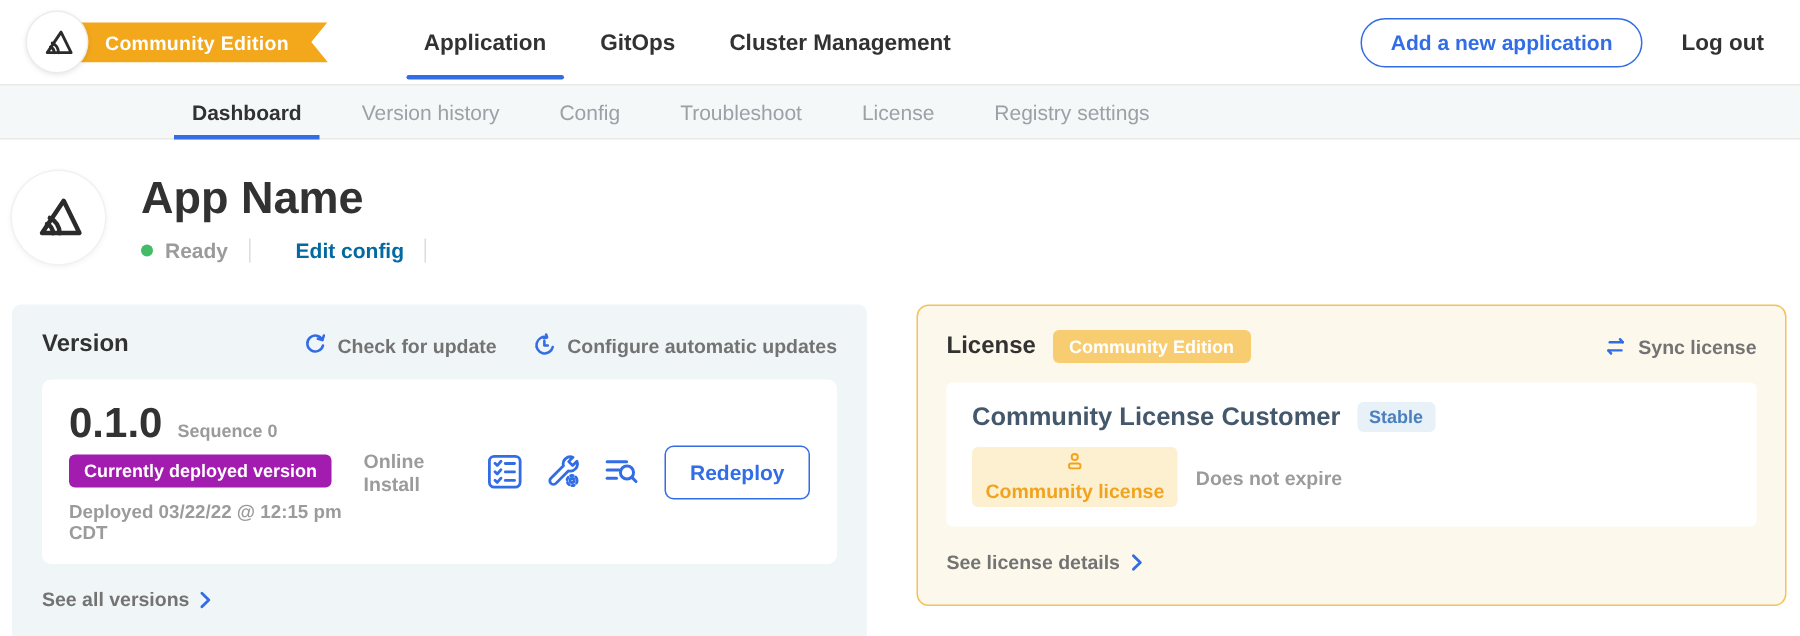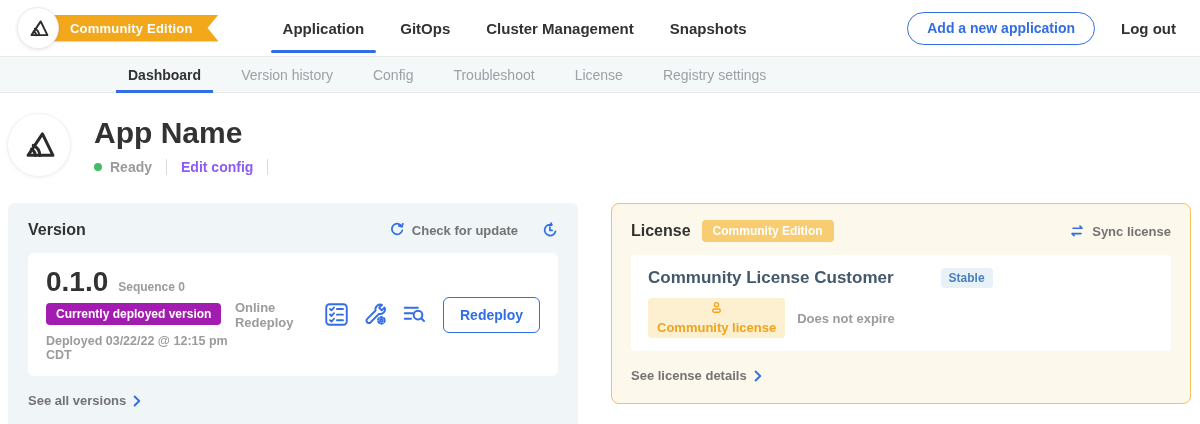--- a/index.html
+++ b/index.html
@@ -39,21 +39,21 @@
   .app-header { display:flex; margin:21px 0 0 8px; }
   .avatar { width:62px; height:62px; border-radius:50%; background:#fff; flex:none;
     box-shadow:0 0 0 1px #f1f1f1, 0 1px 5px rgba(0,0,0,.08);
     display:flex; align-items:center; justify-content:center; }
   .app-info { margin-left:24px; padding-top:2px; }
   .app-title { font-size:30px; font-weight:800; color:#323232; }
   .status-row { display:flex; align-items:center; margin-top:9px; font-size:14px; }
   .status-dot { width:8px; height:8px; border-radius:50%; background:#44bb66; margin-right:8px; }
   .status-text { color:#9b9b9b; font-weight:600; }
   .vdiv { width:1px; height:16px; background:#dcdcdc; margin:0 14px; }
-  .edit-config { color:#8b5cf6; font-weight:700; cursor:pointer; }
+  .edit-config { color:#0369a1; font-weight:700; cursor:pointer;margin-left:16px; }
 
   
   .cards { display:flex; align-items:flex-start; margin:27px 8px 0 8px; }
   .card-head { display:flex; align-items:center; }
   .card-title { font-size:16px; font-weight:800; color:#323232; }
   .head-links { margin-left:auto; display:flex; gap:24px; }
   .blue-link { display:inline-flex; align-items:center; gap:7px; color:#737373;
     font-size:13px; font-weight:700; cursor:pointer; }
   .blue-link svg { flex:none; }
 
@@ -72,21 +72,21 @@
     color:#326de6; cursor:pointer; }
   .redeploy { background:#fff; border:1px solid #326de6; border-radius:6px; color:#326de6;
     font-family:inherit; font-size:14px; font-weight:700; padding:9px 16px; margin-left:2px; cursor:pointer; }
   .card-foot-link { margin-top:15px; }
 
   .license-card { width:580px; margin-left:33px; background:#fdf8ec;
     border:1px solid #f4c25a; border-radius:8px; padding:16px 19px 19px; }
   .edition-badge { margin-left:11px; background:#f8cd71; color:#fff; font-size:12px; font-weight:700;
     padding:4px 11px; border-radius:4px; }
   .license-box { margin-top:13px; background:#fff; border-radius:4px; padding:13px 17px; }
-  .cust-row { display:flex; align-items:center;gap:36px; }
+  .cust-row { display:flex; align-items:center; }
   .cust-name { font-size:17px; font-weight:700; color:#44586c; }
   .stable-badge { margin-left:11px; background:#e8f0f8; color:#4a80bd; font-size:12px; font-weight:600;
     padding:3px 8px; border-radius:4px; }
   .lic-row { display:flex; align-items:center; margin-top:10px; }
   .lic-badge { display:inline-flex; align-items:center; gap:6px; background:#fcf0d0; color:#f1a31d;
     font-size:13px; font-weight:700; padding:3px 9px; border-radius:4px;flex-direction:column; }
   .expiry { margin-left:12px; color:#9b9b9b; font-size:13px; font-weight:600; }
 </style>
 </head>
 <body>
@@ -107,23 +107,20 @@
 
   <nav class="tabs">
     <div class="tab active">
       <span>Application</span>
     </div>
     <div class="tab">
       <span>GitOps</span>
     </div>
     <div class="tab">
       <span>Cluster Management</span>
-    </div>
-    <div class="tab">
-      <span>Snapshots</span>
     </div>
   </nav>
 
   <button class="add-app">Add a new application</button>
   <div class="logout">Log out</div>
 </header>
 
 <nav class="subnav">
   <div class="subnav-item active">
       <span>Dashboard</span>
@@ -177,35 +174,36 @@
             <path d="M13.9 1.7 L12.9 4.7 L9.9 3.9"></path>
           </svg>
           <span>Check for update</span>
         </span>
         <span class="blue-link">
           <svg width="16" height="16" viewBox="0 0 16 16" fill="none" stroke="#326de6" stroke-width="1.7" stroke-linecap="round" stroke-linejoin="round">
             <path d="M13.5 9.3 A5.5 5.5 0 1 1 9.6 2.8"></path>
             <path d="M9.1 1 L9.7 2.9 L7.8 3.6"></path>
             <path d="M7.9 5.4 V8.3 H10.2"></path>
           </svg>
+          <span>Configure automatic updates</span>
         </span>
       </div>
     </div>
 
     <div class="version-box">
       <div>
         <div class="vnum-row">
           <span class="vnum">0.1.0</span>
           <span class="seq">Sequence 0</span>
         </div>
         <span class="deployed-badge">Currently deployed version</span>
         <div class="deployed-at">Deployed 03/22/22 @ 12:15 pm CDT</div>
       </div>
       <div class="vb-right">
-        <span class="install-type">Online Redeploy</span>
+        <span class="install-type">Online Install</span>
         <span class="icon-btn">
           <svg width="25" height="25" viewBox="0 0 20 20" fill="none" stroke="#326de6" stroke-width="1.5" stroke-linecap="round" stroke-linejoin="round">
             <rect x="1.8" y="1.8" width="16.4" height="16.4" rx="2.6"></rect>
             <path d="M4.8 5.5 l1.2 1.2 2 -2.3"></path>
               <path d="M10.3 5.6 H15.2"></path>
             <path d="M4.8 10 l1.2 1.2 2 -2.3"></path>
               <path d="M10.3 10.1 H15.2"></path>
             <path d="M4.8 14.5 l1.2 1.2 2 -2.3"></path>
               <path d="M10.3 14.6 H15.2"></path>
           </svg>

